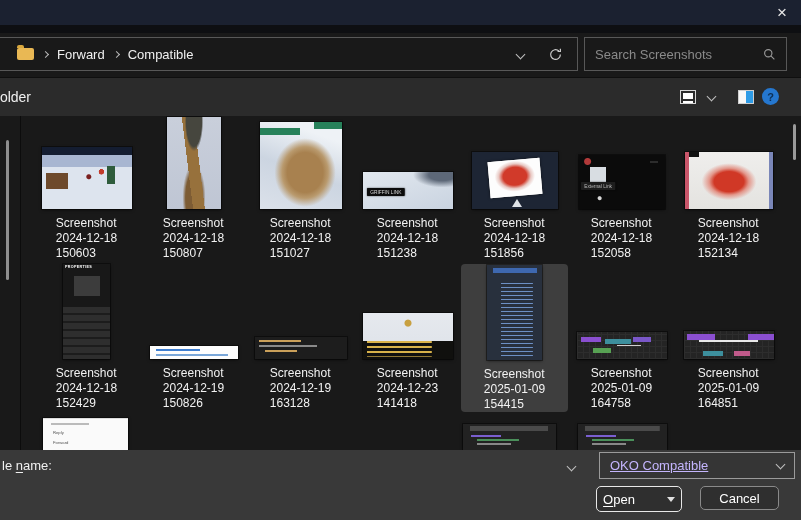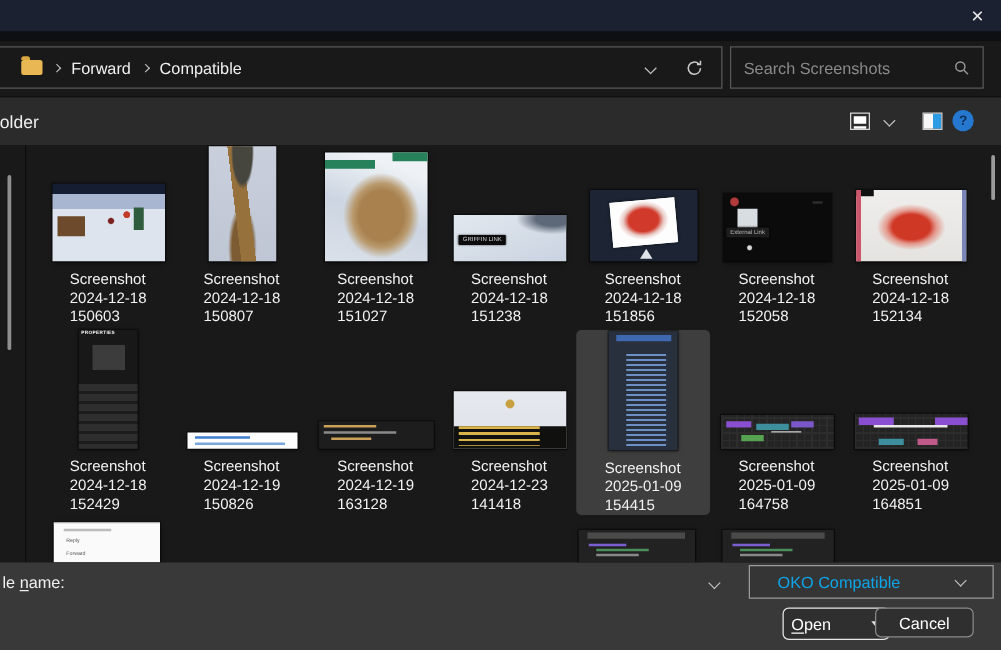--- a/index.html
+++ b/index.html
@@ -140,23 +140,23 @@
     #222;}
   .th-r3c5{left:463px;width:93px;}
   .th-r3c6{left:578px;width:89px;}
 
   
   .footer{position:absolute;left:0;top:450px;width:801px;height:70px;background:#393939;}
   .fn-label{position:absolute;left:2px;top:8px;font-size:13px;color:#f0f0f0;white-space:nowrap;}
   .uk{text-decoration:underline;text-underline-offset:2px;}
   .fn-input{position:absolute;left:50px;top:2px;width:537px;height:27px;background:#353535;border:1px solid #9a9a9a;color:#fff;font-size:13px;padding:0 24px 0 8px;outline:none;}
   .fn-chv{position:absolute;left:568px;top:13px;}
-  .ft-select{position:absolute;left:599px;top:2px;width:196px;height:27px;background:#353535;border:1px solid #9a9a9a;color:#0ea5e9;font-size:13px;display:flex;align-items:center;justify-content:space-between;padding:0 22px;}
+  .ft-select{position:absolute;left:599px;top:2px;width:196px;height:27px;background:#353535;border:1px solid #9a9a9a;color:#c4b5fd;font-size:13px;display:flex;align-items:center;justify-content:space-between;padding:0 10px;text-decoration:underline;}
   .btn{position:absolute;top:36px;height:24px;background:#2f2f2f;border:1px solid #8a8a8a;border-radius:5px;color:#fff;font-size:13px;display:flex;align-items:center;justify-content:center;}
-  .btn-open{left:626px;width:86px;border:1.5px solid #e8e8e8;padding:12px;gap:16px;}
+  .btn-open{left:596px;width:86px;border:1.5px solid #e8e8e8;padding:12px;gap:16px;}
   .btn-open .lbl{flex:1;text-align:center;}
   .btn-open .sep{width:1px;align-self:stretch;background:#c8c8c8;}
   .btn-open .arr{width:16px;display:flex;align-items:center;justify-content:center;}
   .tri{width:0;height:0;border-left:4px solid transparent;border-right:4px solid transparent;border-top:5px solid #e0e0e0;}
   .btn-cancel{left:700px;width:79px;text-align:right;}
 </style>
 </head>
 <body>
 
 <div id="app">

